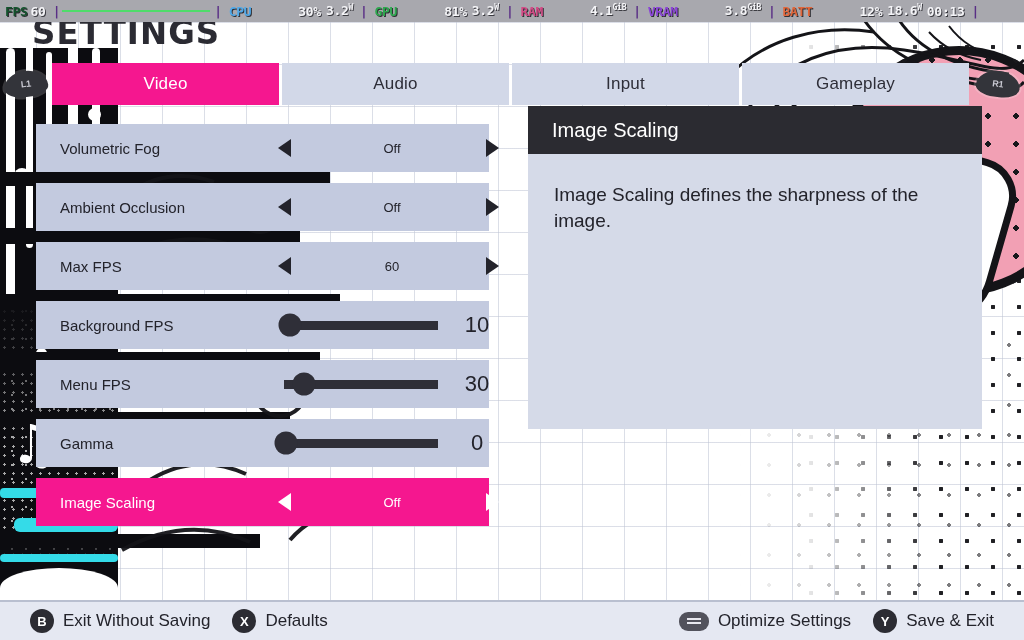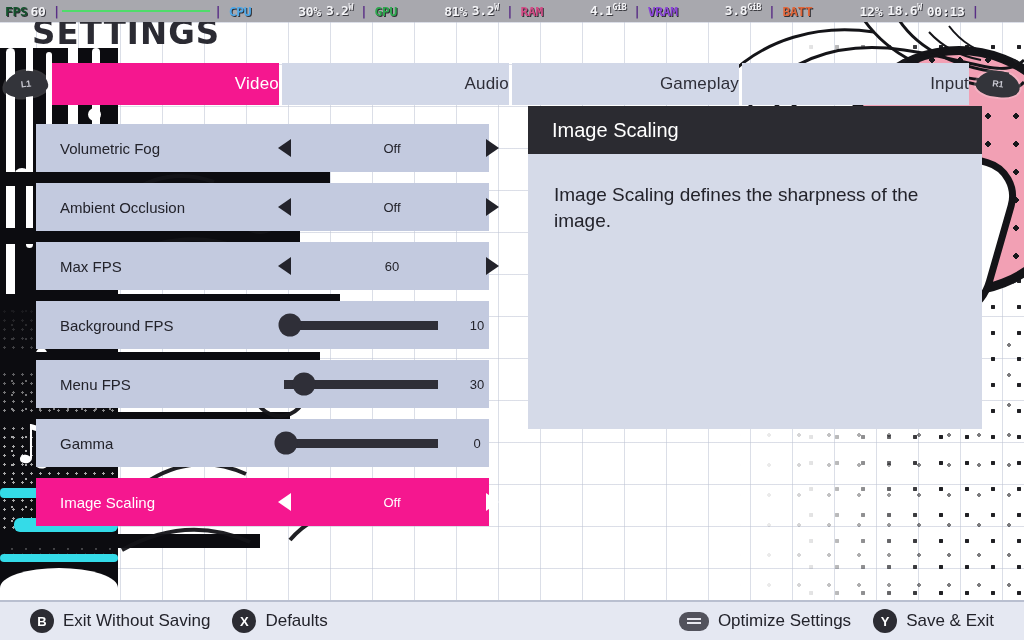--- a/index.html
+++ b/index.html
@@ -253,21 +253,21 @@
   }
   .bumper-shape.r { transform: rotate(7deg); }
 
   .tab {
     flex: 1 1 0;
     margin-right: 3px;
     background: #d2d8e8;
     color: #2e2e38;
     display: flex;
     align-items: center;
-    justify-content: flex-end;
+    justify-content: center;
     font-size: 17px;
     letter-spacing: .2px;
   }
   .tab.active {
     background: #f5178f;
     color: #ffffff;
   }
 
   
   #settings-list {
@@ -339,21 +339,21 @@
     border-radius: 50%;
     background: #2f2f38;
     top: 50%;
     transform: translate(-50%, -50%);
   }
   .slider-value {
     position: absolute;
     left: 414px;
     width: 54px;
     text-align: center;
-    font-size: 13px;
+    font-size: 22px;
   }
 
   
   #info-panel {
     position: absolute;
     left: 528px; top: 106px;
     width: 454px;
     z-index: 20;
   }
   #info-header {
@@ -545,24 +545,24 @@
       <div class="bumper-shape">L1</div>
     </div>
 
     <div class="tab active">
       <span>Video</span>
     </div>
     <div class="tab">
       <span>Audio</span>
     </div>
     <div class="tab">
+      <span>Input</span>
+    </div>
+    <div class="tab">
       <span>Gameplay</span>
-    </div>
-    <div class="tab">
-      <span>Input</span>
     </div>
 
     <div class="bumper">
       <div class="bumper-shape r">R1</div>
     </div>
   </div>
 
   <div id="settings-list">
 
     <div class="srow">

